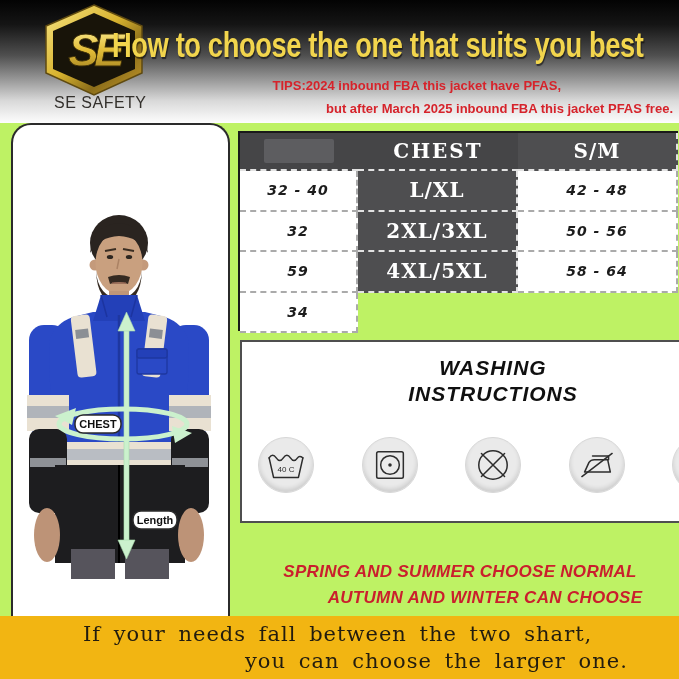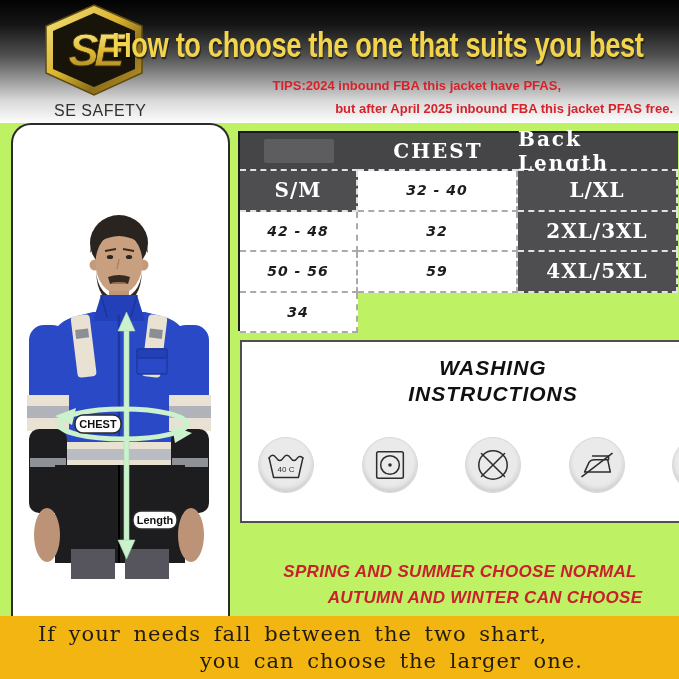--- a/index.html
+++ b/index.html
@@ -9,21 +9,21 @@
   
   .top-banner{position:absolute;left:0;top:0;width:679px;height:123px;
     background:linear-gradient(180deg,#030303 0%,#151515 20%,#4f4f4f 45%,#999 65%,#d9d9d9 82%,#fdfdfd 100%);}
   .main-title{position:absolute;left:112px;top:25px;width:562px;white-space:nowrap;
     font-weight:bold;font-size:35px;letter-spacing:-0.5px;color:#f2d54d;
     transform:scaleX(.78);transform-origin:left center;
     text-shadow:1px 2px 1px rgba(0,0,0,.55);}
   .tips{position:absolute;font-weight:bold;font-size:13px;color:#d6232b;white-space:nowrap;}
   .tips1{top:78px;right:118px;}
   .tips2{top:101px;right:6px;}
-  .brand-name{position:absolute;left:54px;top:94px;font-size:16px;color:#33302c;letter-spacing:.5px;margin-top:8px;}
+  .brand-name{position:absolute;left:54px;top:94px;font-size:16px;color:#33302c;letter-spacing:.5px;}
   .logo{position:absolute;left:40px;top:3px;}
 
   
   .photo-frame{position:absolute;left:11px;top:123px;width:219px;height:493px;
     border:2px solid #2b2b2b;border-bottom:none;border-radius:20px 20px 0 0;background:#fff;box-sizing:border-box;}
   .photo-frame svg{display:block;}
 
   
   .size-table{position:absolute;left:238px;top:131px;width:440px;height:200px;
     border-top:2px solid #1a1a1a;border-left:2px solid #1a1a1a;box-sizing:border-box;
@@ -49,21 +49,21 @@
 
   
   .season{position:absolute;left:240px;width:440px;text-align:center;font-weight:bold;font-style:italic;
     font-size:17px;color:#ca1f2d;letter-spacing:.3px;white-space:nowrap;}
   .season1{top:562px;}
   .season2{top:588px;padding-left:50px;box-sizing:border-box;}
 
   
   .bottom-banner{position:absolute;left:0;top:616px;width:679px;height:63px;background:#f2b512;}
   .bottom-line{position:absolute;font-family:"DejaVu Serif",serif;font-size:21px;color:#221c0f;
-    letter-spacing:1px;word-spacing:5px;white-space:nowrap;}
+    letter-spacing:1px;word-spacing:5px;white-space:nowrap;margin-left:45px;}
   .bl1{left:38px;top:6px;}
   .bl2{left:200px;top:33px;}
 </style>
 </head>
 <body>
 
 <div id="page">
 
   <div class="top-banner">
     <svg class="logo" width="108" height="94" viewBox="0 0 108 94">
@@ -79,21 +79,21 @@
             <stop offset=".5" stop-color="#e3bd38"></stop>
             <stop offset="1" stop-color="#9a7a1d"></stop>
         </linearGradient>
       </defs>
       <polygon points="54,2 102,23 102,70 54,92 6,70 6,23" fill="url(#gold)" stroke="#5f4a10" stroke-width="1.5"></polygon>
       <polygon points="54,10 95,28 95,66 54,84 13,66 13,28" fill="#181409"></polygon>
       <text x="54" y="63" text-anchor="middle" font-family="Liberation Sans, sans-serif" font-size="46" font-weight="bold" font-style="italic" letter-spacing="-5" fill="url(#gold2)" stroke="#3c2e08" stroke-width="0.8">SE</text>
     </svg>
     <div class="main-title">How to choose the one that suits you best</div>
     <div class="tips tips1">TIPS:2024 inbound FBA this jacket have PFAS,</div>
-    <div class="tips tips2">but after April 2025 inbound FBA this jacket PFAS free.</div>
+    <div class="tips tips2">but after March 2025 inbound FBA this jacket PFAS free.</div>
     <div class="brand-name">SE SAFETY</div>
   </div>
 
   <div class="photo-frame">
     <svg width="215" height="489" viewBox="0 0 215 489">
 
       <g>
 
         <ellipse cx="106" cy="118" rx="29" ry="28" fill="#2a2420"></ellipse>
 
@@ -173,34 +173,34 @@
         <text x="142" y="399" text-anchor="middle" font-family="Liberation Sans, sans-serif" font-size="11" font-weight="bold" fill="#111">Length</text>
       </g>
     </svg>
   </div>
 
   <div class="size-table">
     <div class="cell dark hdr">
         <div class="blur-logo"></div>
       </div>
     <div class="cell dark hdr">CHEST</div>
-    <div class="cell dark hdr">Back Length</div>
 
     <div class="cell dark sizecell">S/M</div>
     <div class="cell valcell">32 - 40</div>
 
     <div class="cell dark sizecell">L/XL</div>
     <div class="cell valcell">42 - 48</div>
     <div class="cell valcell">32</div>
 
     <div class="cell dark sizecell">2XL/3XL</div>
     <div class="cell valcell">50 - 56</div>
     <div class="cell valcell">59</div>
 
     <div class="cell dark sizecell">4XL/5XL</div>
+    <div class="cell valcell">58 - 64</div>
     <div class="cell valcell">34</div>
   </div>
 
   <div class="wash-box">
     <div class="wash-title">
       <div>WASHING</div>
       <div>INSTRUCTIONS</div>
     </div>
     <div class="icon-row">
       <div class="care">

